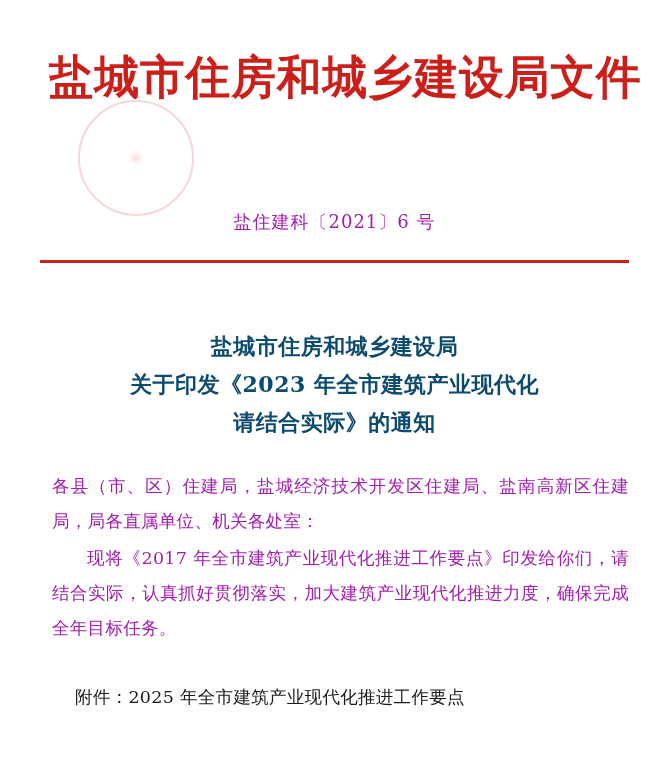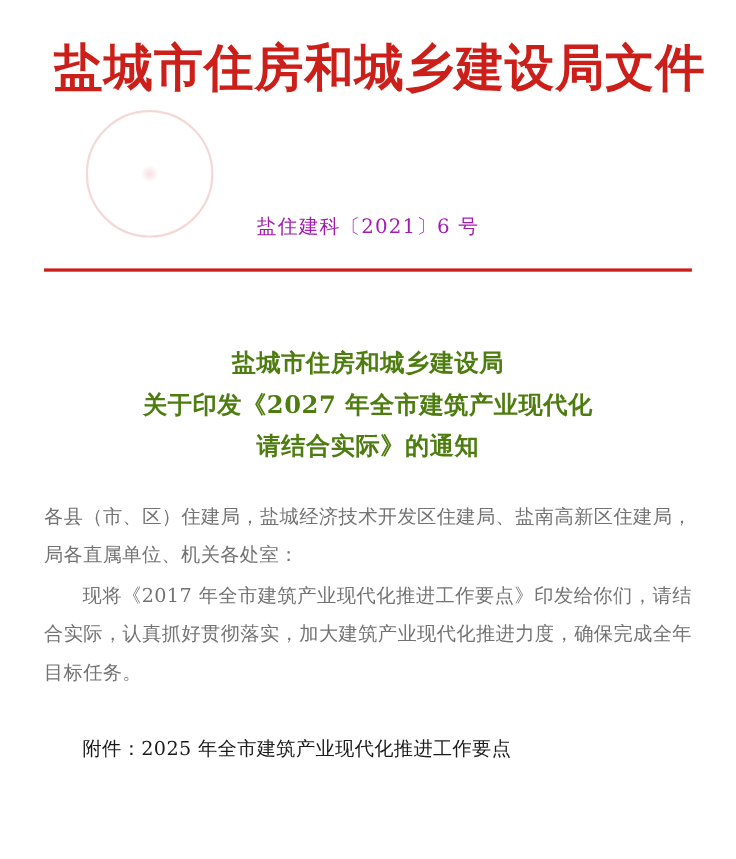--- a/index.html
+++ b/index.html
@@ -14,21 +14,21 @@
     color: #1a1a1a;
     overflow: hidden;
     position: relative;
   }
 
   .page {
     position: relative;
     width: 669px;
     height: 781px;
     box-sizing: border-box;
-    padding: 0 40px;
+    padding: 16px 40px;
   }
 
   
   .masthead {
     text-align: center;
     padding-top: 30px;
     height: 72px;
   }
   .masthead-title {
     font-family: "DejaVu Serif", "Liberation Serif", serif;
@@ -81,35 +81,36 @@
   }
 
   
   .doc-title {
     margin-top: 64px;
     text-align: center;
     font-size: 22px;
     font-weight: 700;
     line-height: 38px;
     letter-spacing: 0.5px;
-    color: #4d7c0f;
+    color: #0c4a6e;
   }
   .doc-title .line {
     display: block;
     white-space: nowrap;
   }
 
   
   .body-text {
     margin-top: 28px;
     font-size: 17.5px;
     line-height: 35px;
     letter-spacing: 0.3px;
     text-align: justify;
-    color: #737373;
+    color: #a21caf;
+    margin-left: 12px;
   }
   .para {
     margin: 0;
   }
   .para.indent {
     text-indent: 2em;
   }
   .para + .para {
     margin-top: 2px;
   }
@@ -132,21 +133,21 @@
   </div>
 
   <div class="seal"></div>
 
   <div class="docnum">盐住建科〔2021〕6 号</div>
 
   <div class="red-rule"></div>
 
   <div class="doc-title">
     <span class="line">盐城市住房和城乡建设局</span>
-    <span class="line">关于印发《2027 年全市建筑产业现代化</span>
+    <span class="line">关于印发《2023 年全市建筑产业现代化</span>
     <span class="line">请结合实际》的通知</span>
   </div>
 
   <div class="body-text">
     <p class="para">各县（市、区）住建局，盐城经济技术开发区住建局、盐南高新区住建局，局各直属单位、机关各处室：</p>
     <p class="para indent">现将《2017 年全市建筑产业现代化推进工作要点》印发给你们，请结合实际，认真抓好贯彻落实，加大建筑产业现代化推进力度，确保完成全年目标任务。</p>
   </div>
 
   <div class="attachment">附件：2025 年全市建筑产业现代化推进工作要点</div>
 

